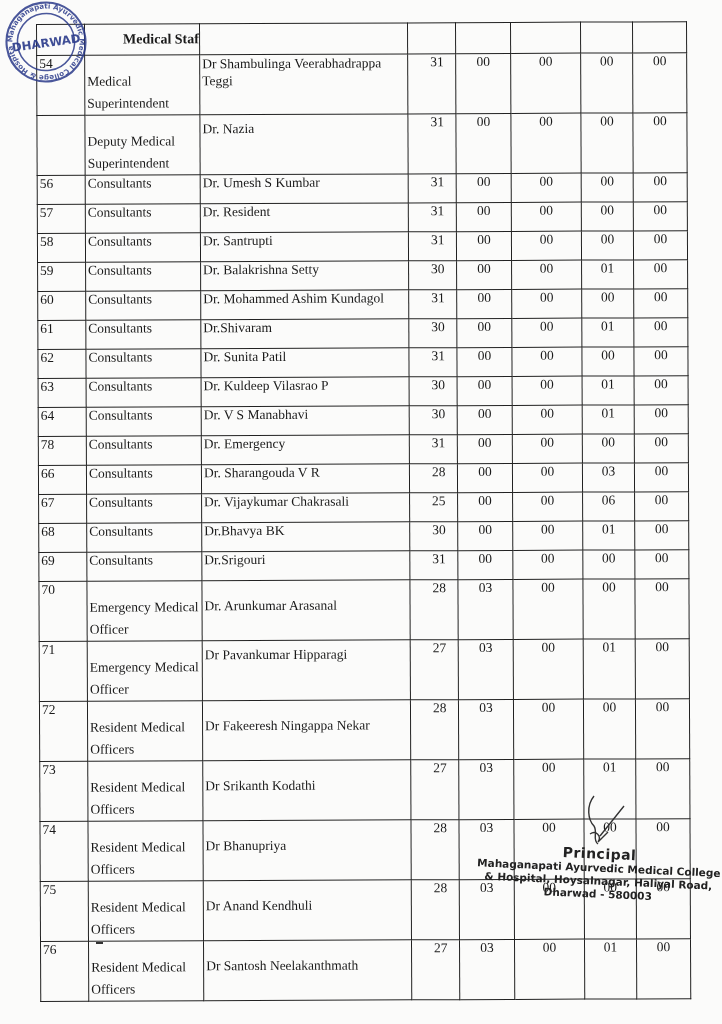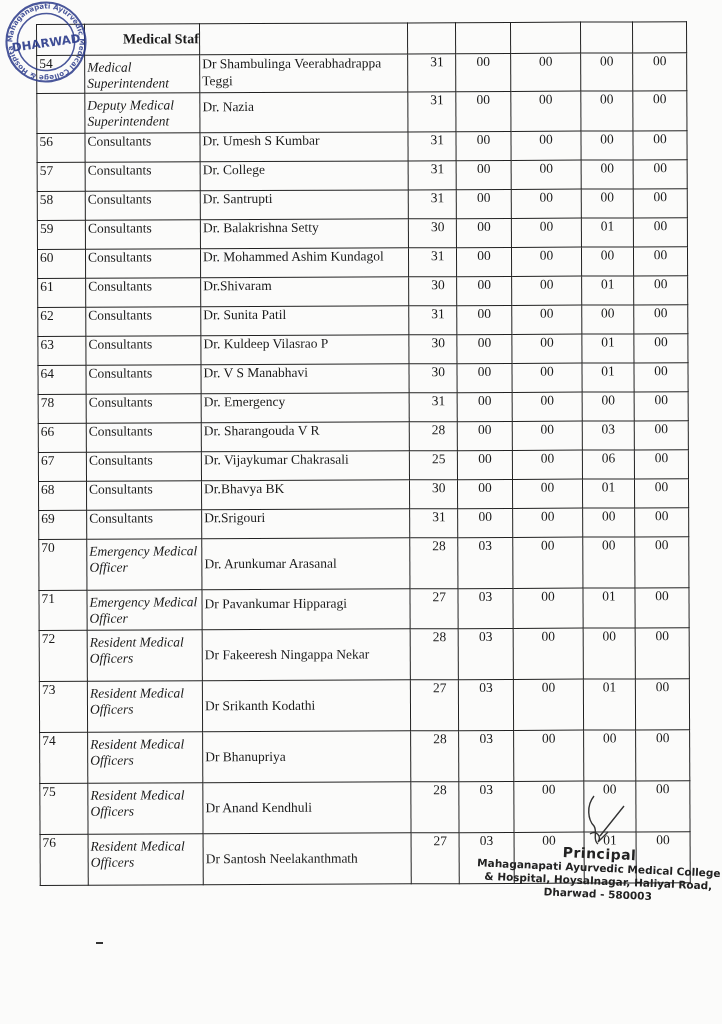--- a/index.html
+++ b/index.html
@@ -29,21 +29,21 @@
     col.c-n2 { width: 55px; }
     col.c-n3 { width: 70px; }
     col.c-n4 { width: 52px; }
     col.c-n5 { width: 54px; }
     tr.hdr td { height: 30px; vertical-align: middle; }
     tr.hdr td.title { font-weight: bold; font-size: 14px; padding-left: 38px; }
     tr.r td { height: 28px; }
     tr.r.tall td { height: 33px; }
     td.sl { font-size: 12px; padding-top: 1px; }
     td.des { padding-top: 10px; }
-    td.des.two { padding-top: 4px; white-space: normal; line-height: 16px; font-style: italic; }
+    td.des.two { padding-top: 15px; white-space: normal; line-height: 22px; }
     td.name { padding-top: 10px; padding-left: 4px; }
     td.name.top { padding-top: 0; white-space: normal; line-height: 17px; margin-top: 42px; }
     td.name.bot { padding-top: 17px; }
     td.name.mid { padding-top: 6px; border-radius: 17px; }
     td.num { text-align: center; padding-top: 2px; font-size: 13px; }
     td.num.first { text-align: left; padding-left: 22px; }
 
     .stamp {
       position: absolute; left: 4px; top: 0px; width: 84px; height: 84px;
       transform: rotate(-8deg);
@@ -115,21 +115,21 @@
           <td class="name">Dr. Umesh S Kumbar</td>
           <td class="num first">31</td>
           <td class="num">00</td>
           <td class="num">00</td>
           <td class="num">00</td>
           <td class="num">00</td>
         </tr>
         <tr class="r">
           <td class="sl">57</td>
           <td class="des">Consultants</td>
-          <td class="name">Dr. College</td>
+          <td class="name">Dr. Resident</td>
           <td class="num first">31</td>
           <td class="num">00</td>
           <td class="num">00</td>
           <td class="num">00</td>
           <td class="num">00</td>
         </tr>
         <tr class="r">
           <td class="sl">58</td>
           <td class="des">Consultants</td>
           <td class="name">Dr. Santrupti</td>

